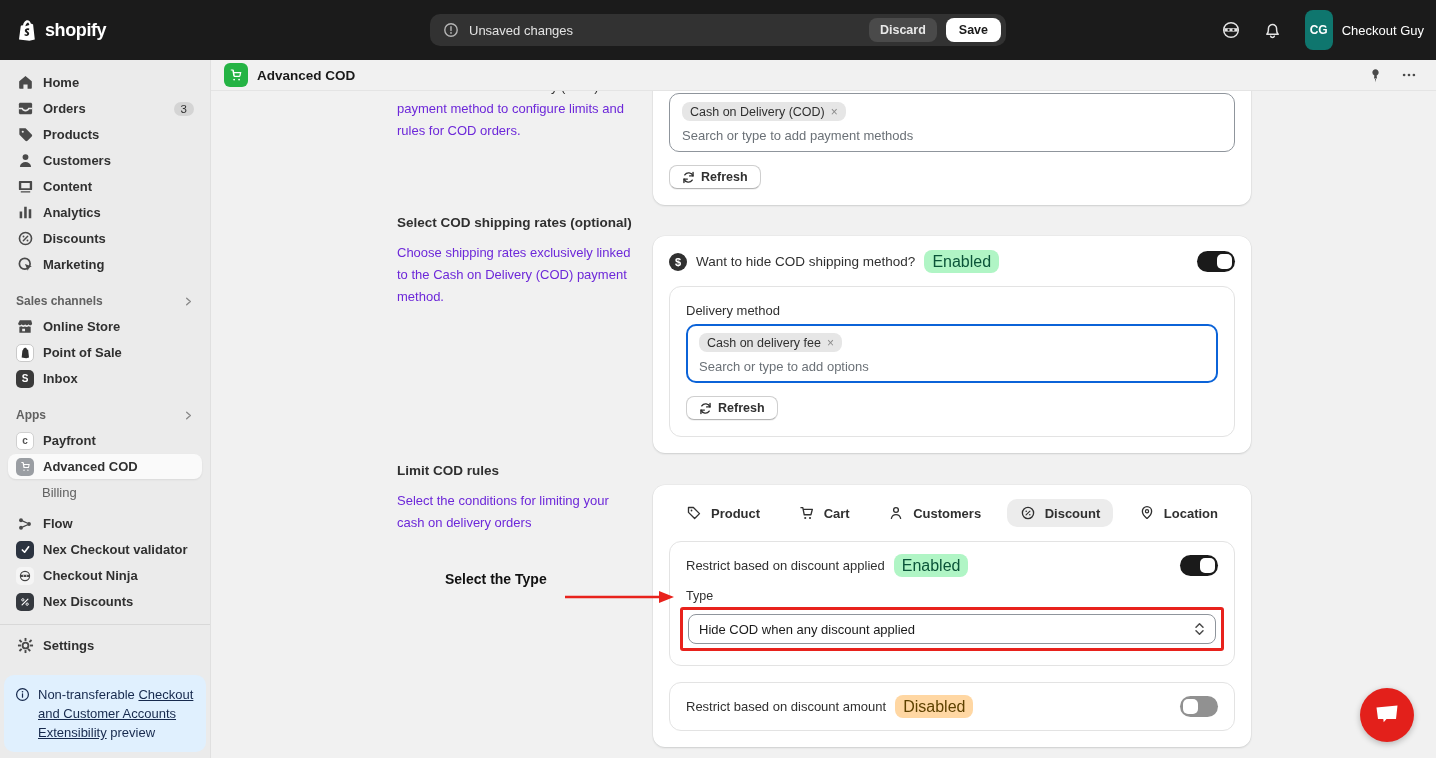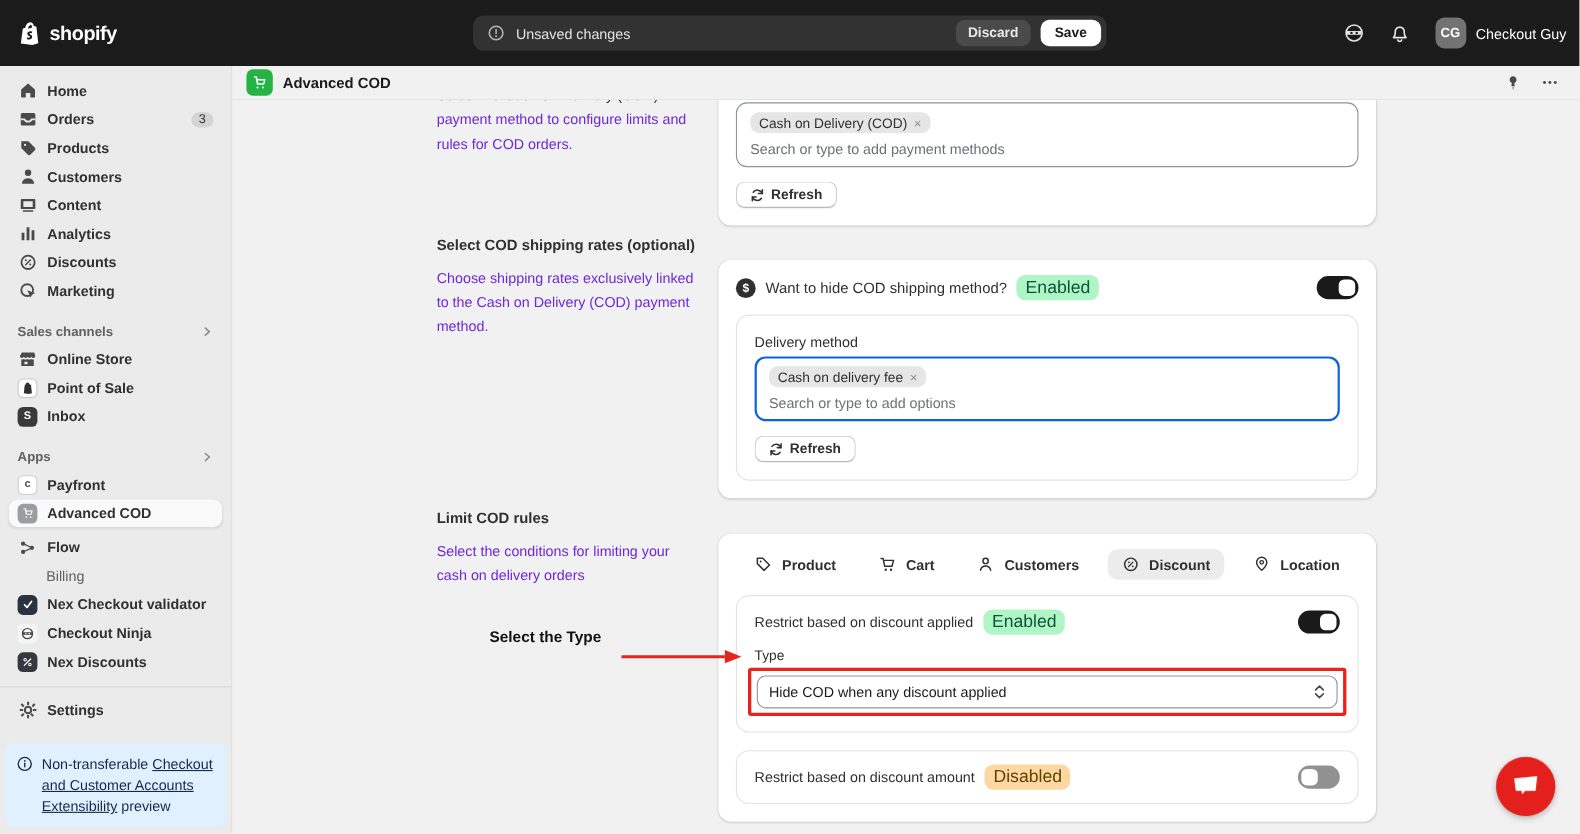--- a/index.html
+++ b/index.html
@@ -8,21 +8,21 @@
   
   .topbar { position:relative; height:60px; background:#1b1b1b; display:flex; align-items:center; padding:0 16px; }
   .logo { display:flex; align-items:center; gap:7px; }
   .logo-word { color:#fff; font-size:18px; font-weight:700; letter-spacing:-0.4px; }
   .savebar { position:absolute; left:430px; top:14px; width:576px; height:32px; background:#323232; border-radius:10px; display:flex; align-items:center; padding:0 5px 0 12px; gap:9px; }
   .savebar-msg { color:#e3e3e3; font-size:13px; flex:1; }
   .btn-discard { background:#4a4a4a; color:#e8e8e8; border:none; border-radius:8px; font-size:12.5px; font-weight:600; padding:5px 11px; cursor:pointer; font-family:inherit; }
   .btn-save { background:#ffffff; color:#1a1a1a; border:none; border-radius:8px; font-size:12.5px; font-weight:600; padding:5px 13px; cursor:pointer; font-family:inherit; }
   .top-right { position:absolute; right:12px; top:0; height:60px; display:flex; align-items:center; gap:22px; }
   .user-chip { display:flex; align-items:center; gap:9px; cursor:pointer; }
-  .avatar { width:28px; height:28px; border-radius:8px; background:#737373; color:#fff; font-size:12px; font-weight:700; display:flex; align-items:center; justify-content:center; }
+  .avatar { width:28px; height:40px; border-radius:8px; background:#0f766e; color:#fff; font-size:12px; font-weight:700; display:flex; align-items:center; justify-content:center; }
   .user-name { color:#fff; font-size:13px; font-weight:500; }
 
   
   .shell { display:flex; height:698px; }
   .sidebar { position:relative; width:211px; background:#ebebeb; border-right:1px solid #e0e0e0; padding-top:10px; flex-shrink:0; }
   .nav-item { display:flex; align-items:center; gap:9px; margin:0 8px 1px; padding:3px 8px; border-radius:8px; font-size:13px; font-weight:600; color:#303030; cursor:pointer; height:25px; }
   .nav-item .lbl { flex:1; white-space:nowrap; }
   .nav-item.selected { background:#fafafa; box-shadow:0 1px 2px rgba(0,0,0,.08); }
   .nav-item.sub { padding-left:34px; color:#616161; font-weight:400; }
   .nav-badge { background:#d4d4d4; color:#303030; border-radius:7px; font-size:11.5px; font-weight:500; padding:1px 7px; }
@@ -262,33 +262,33 @@
       <span class="lbl">Payfront</span>
     </div>
     <div class="nav-item selected">
       <span class="app-fav" style="background:#9a9ea3;">
         <svg width="11" height="11" viewBox="0 0 20 20">
             <path fill="#fff" d="M2.5 3.5h2.3l1.3 8.1c.1.7.7 1.2 1.5 1.2h7.3c.7 0 1.3-.5 1.5-1.2l1.3-6H6.1l.3 1.8h9.1l-.8 3.6H8.3L7 3.5c-.1-.9-.8-1.5-1.7-1.5H2.5zM8.6 16.6a1.3 1.3 0 1 1-2.6 0 1.3 1.3 0 0 1 2.6 0zm7.1 0a1.3 1.3 0 1 1-2.6 0 1.3 1.3 0 0 1 2.6 0z"></path>
           </svg>
       </span>
       <span class="lbl">Advanced COD</span>
     </div>
+    <div class="nav-item sub">
+      <span class="lbl">Billing</span>
+    </div>
     <div class="nav-item" style="margin-top:6px;">
       <span class="ic">
           <svg width="16" height="16" viewBox="0 0 18 18">
             <circle cx="4.5" cy="4.8" r="2.2" fill="currentColor"></circle>
             <circle cx="4.5" cy="13.2" r="2.2" fill="currentColor"></circle>
             <circle cx="13.5" cy="9" r="2.2" fill="currentColor"></circle>
             <path d="M6 5.5l6 2.7M6 12.5l6-2.7" stroke="currentColor" stroke-width="1.3"></path>
           </svg>
         </span>
       <span class="lbl">Flow</span>
-    </div>
-    <div class="nav-item sub">
-      <span class="lbl">Billing</span>
     </div>
     <div class="nav-item">
       <span class="app-fav" style="background:#2b3340;">
         <svg width="9" height="9" viewBox="0 0 10 10">
             <path d="M1.5 5.5 4 8l4.5-6" fill="none" stroke="#fff" stroke-width="1.8" stroke-linecap="round" stroke-linejoin="round"></path>
           </svg>
       </span>
       <span class="lbl">Nex Checkout validator</span>
     </div>
     <div class="nav-item">

